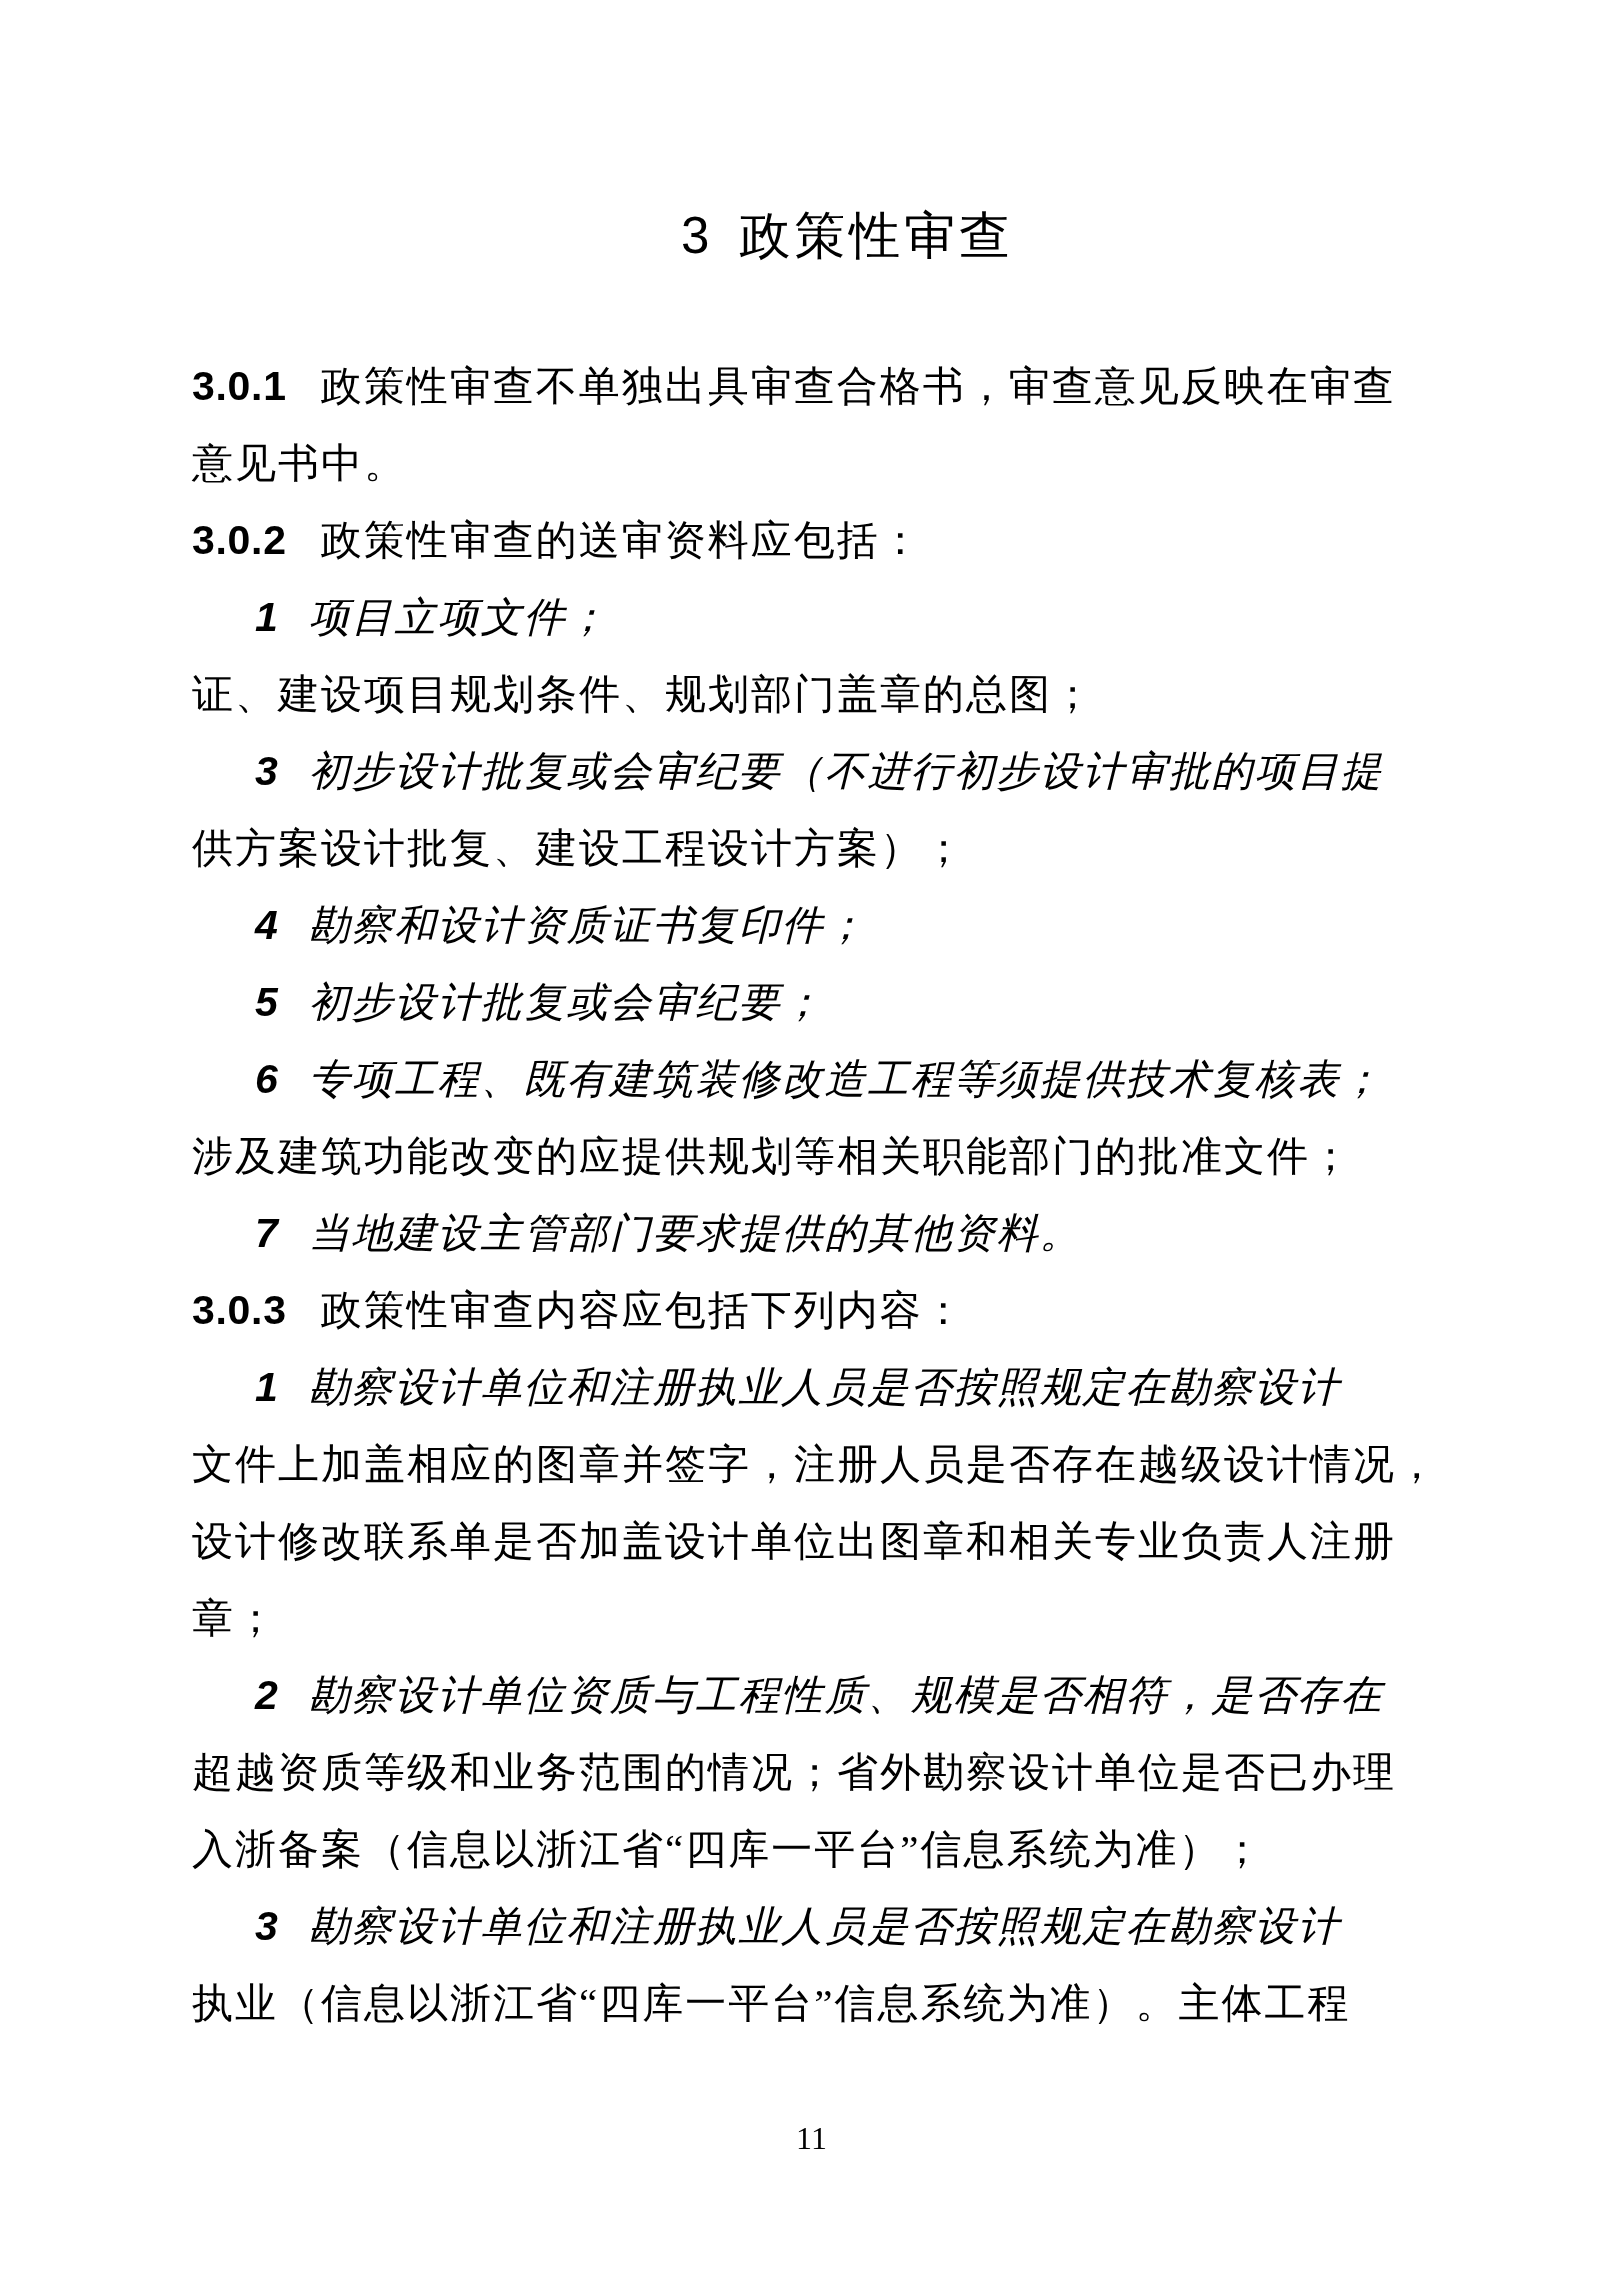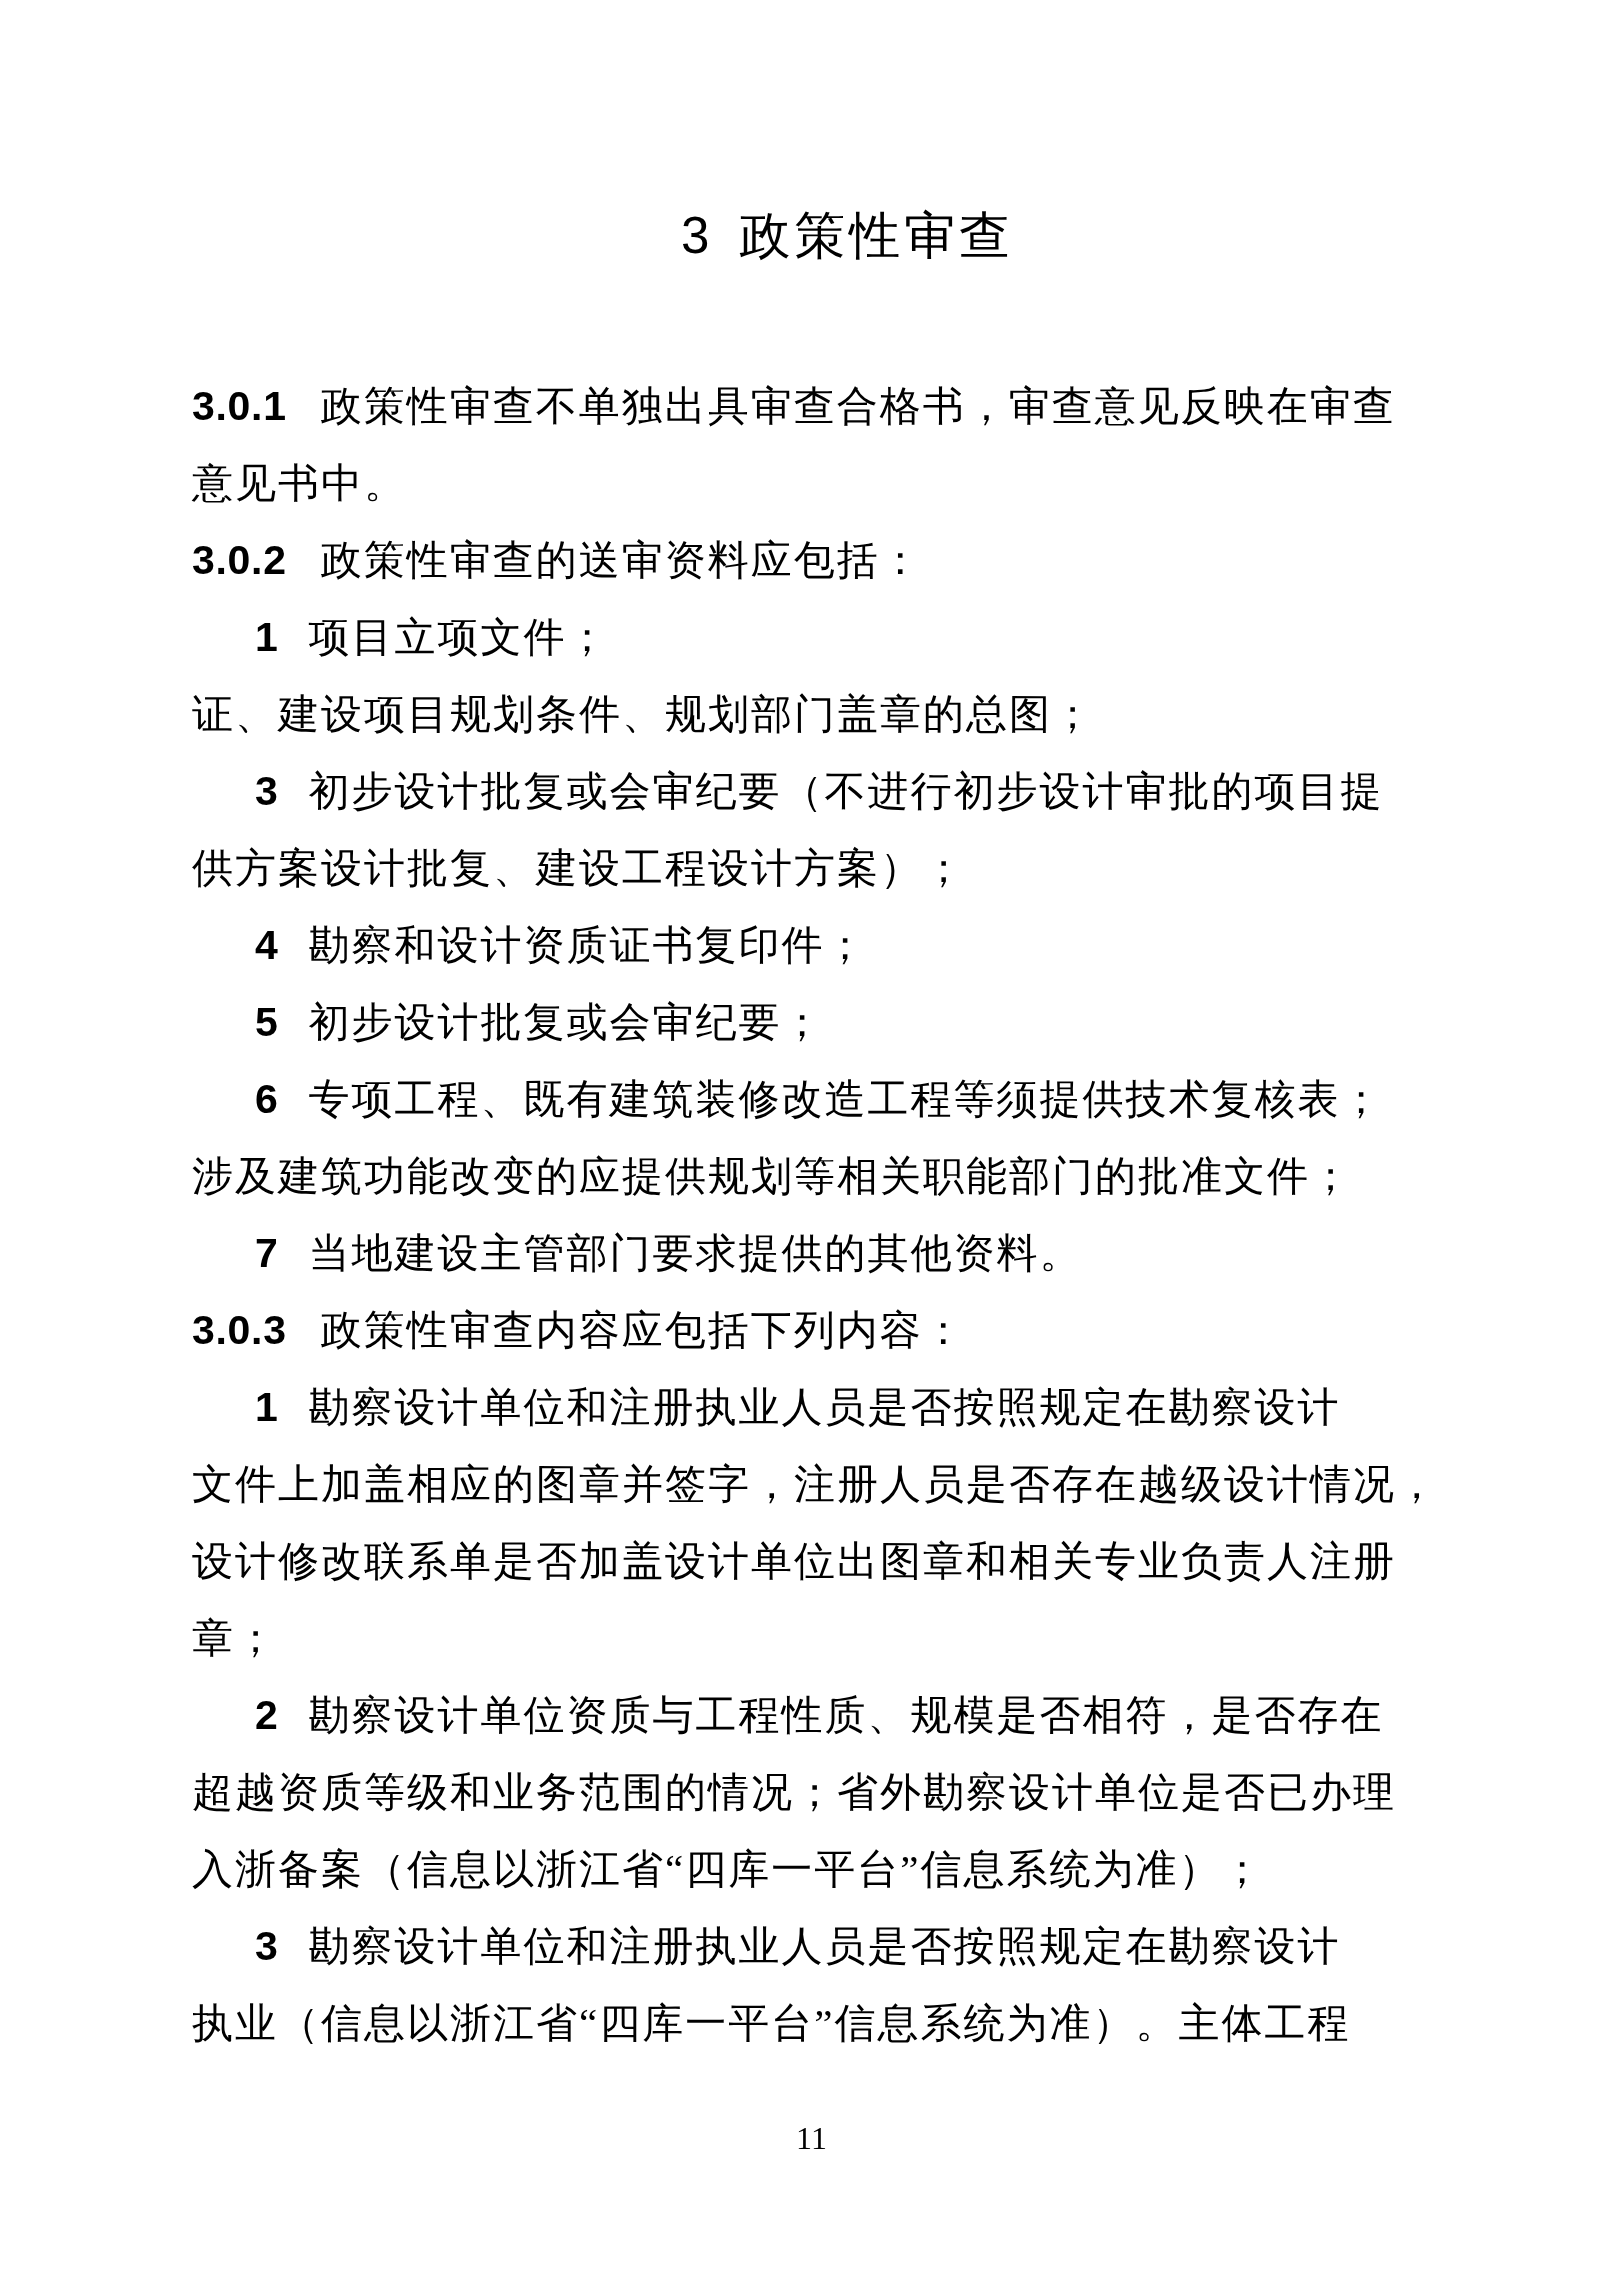--- a/index.html
+++ b/index.html
@@ -30,38 +30,38 @@
     letter-spacing: 3.9px;
     white-space: nowrap;
     padding-left: 36px;
   }
   .chapter-heading .title-num {
     margin-right: 30px;
     letter-spacing: 0;
   }
   .content {
     position: absolute;
-    top: 368px;
+    top: 348px;
     left: 192px;
     width: 1256px;
   }
   .line {
     height: 77px;
     line-height: 77px;
     font-size: 41px;
     letter-spacing: 2px;
     white-space: nowrap;
   }
   .num {
     font-family: "Liberation Sans", "DejaVu Sans", sans-serif;
     font-weight: bold;
     letter-spacing: 0.7px;
   }
   .sec .num  { margin-right: 34px; }
-  .item      { padding-left: 63px; }
+  .item      { padding-left: 63px; font-style: italic; }
   .item .num { margin-right: 30px; }
   .page-number {
     position: absolute;
     top: 2119px;
     left: 0;
     width: 100%;
     text-align: center;
     font-size: 32px;
     line-height: 39px;
   }

